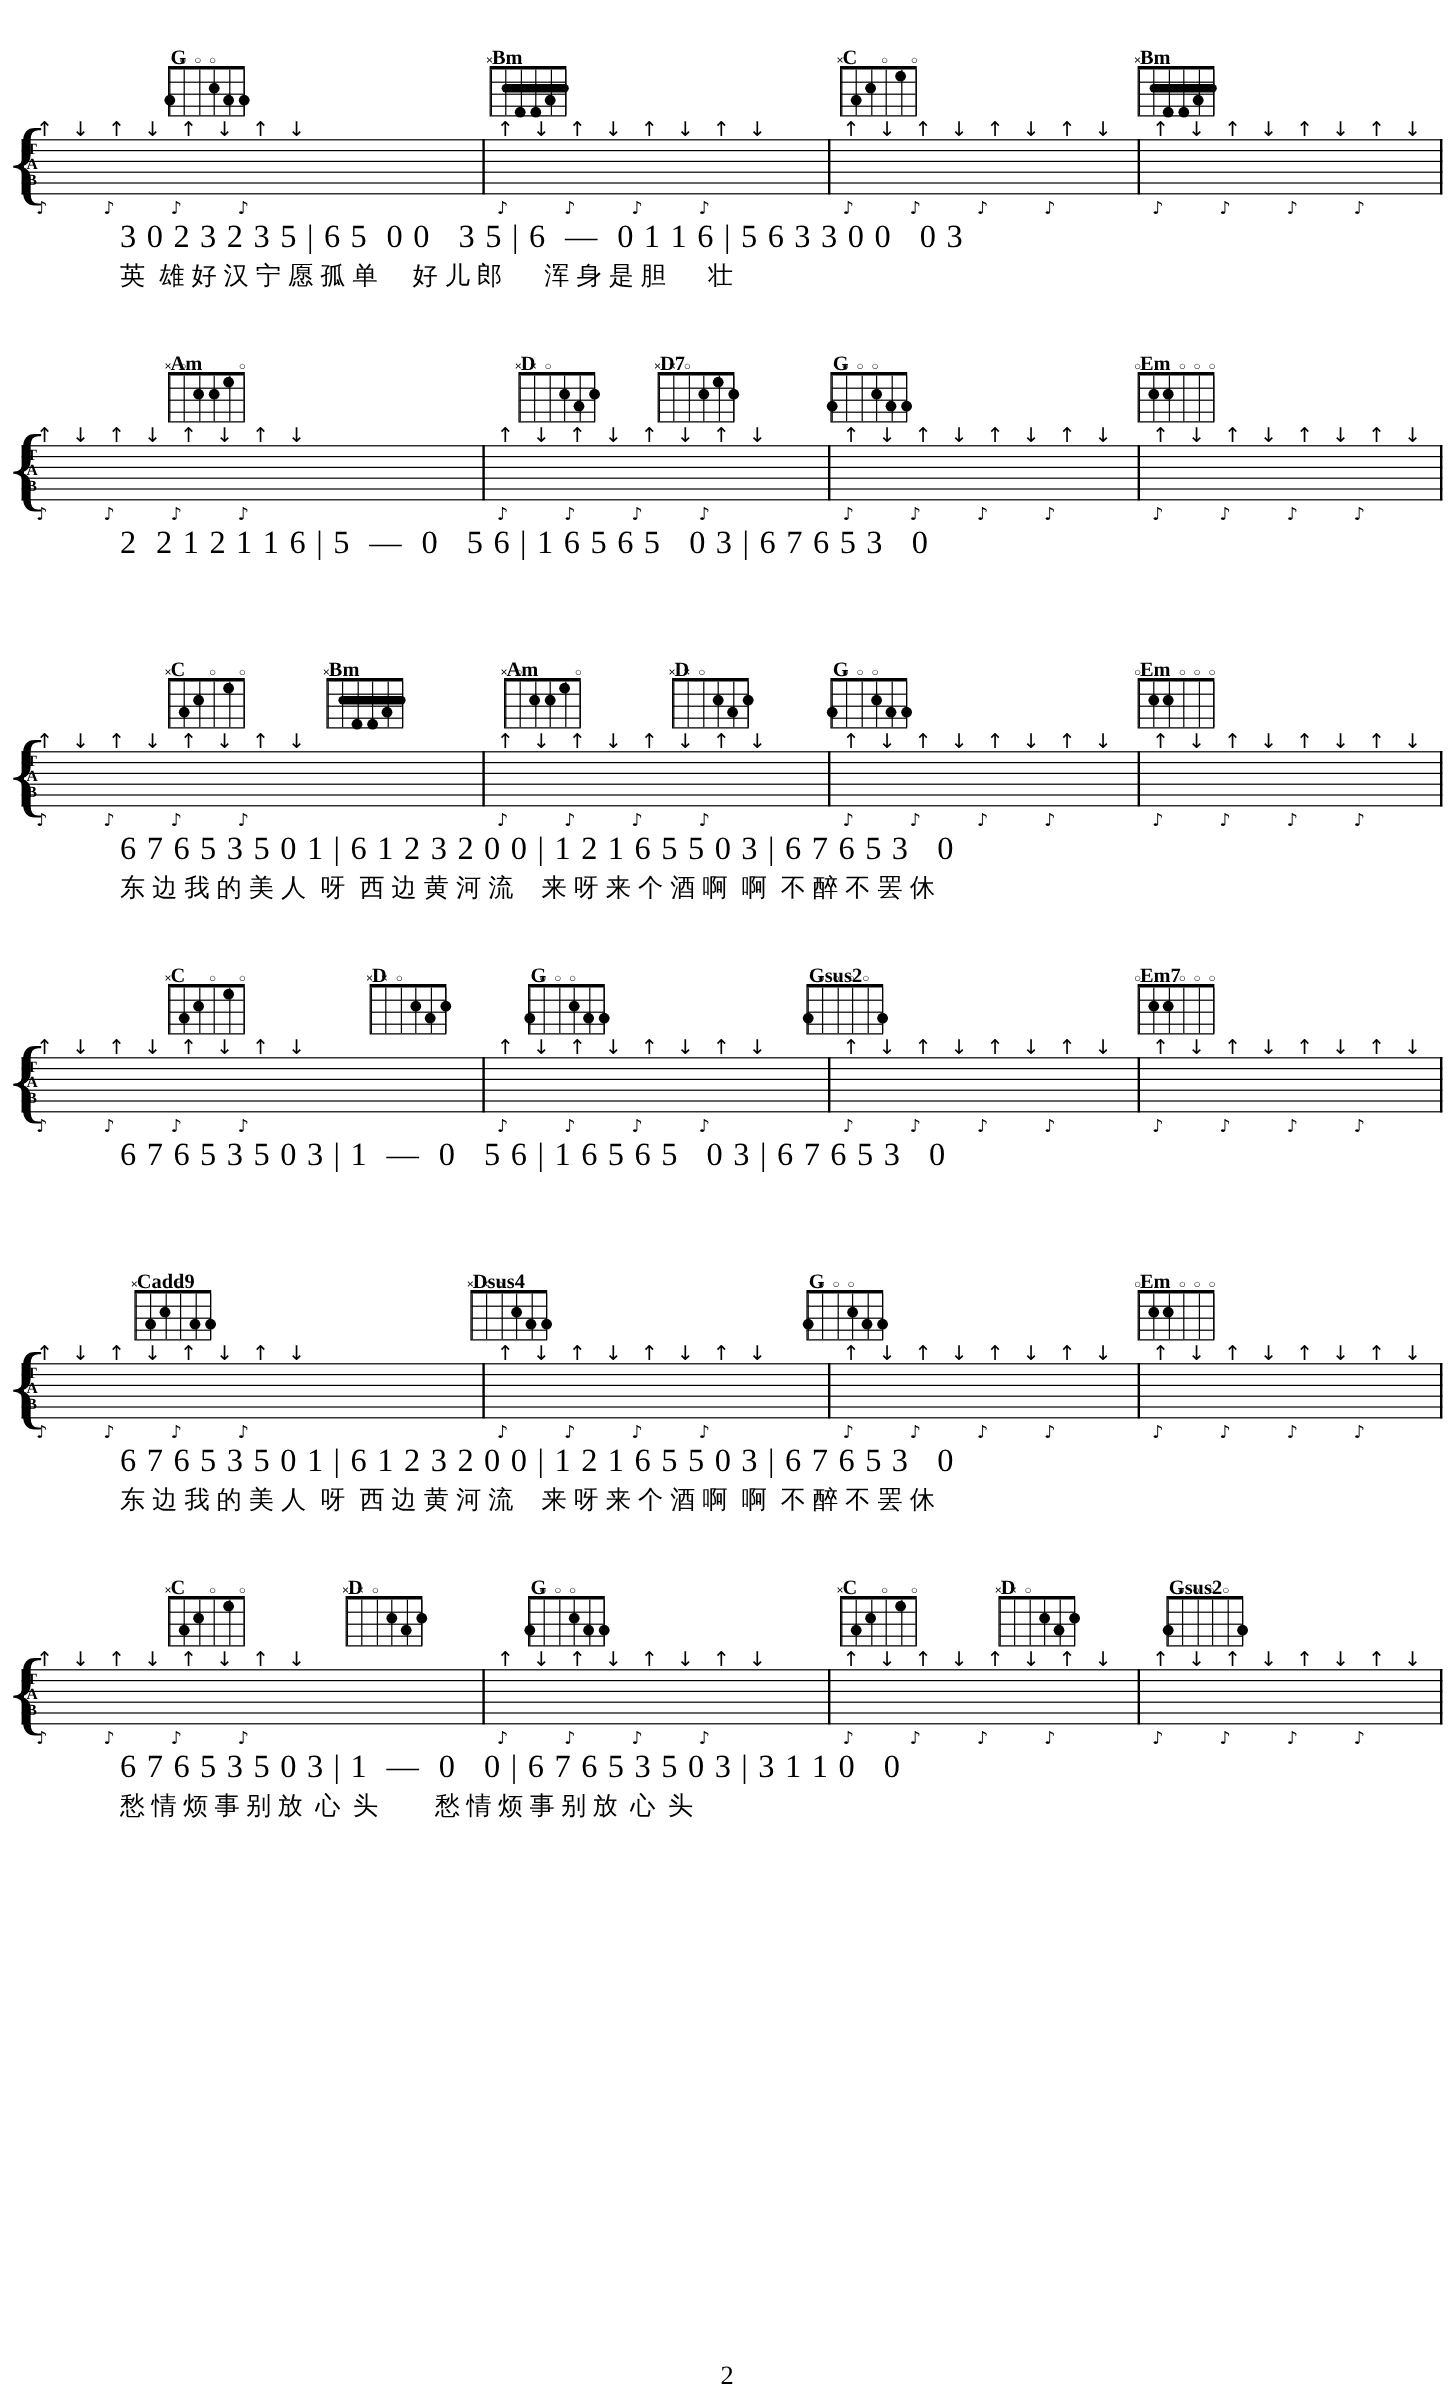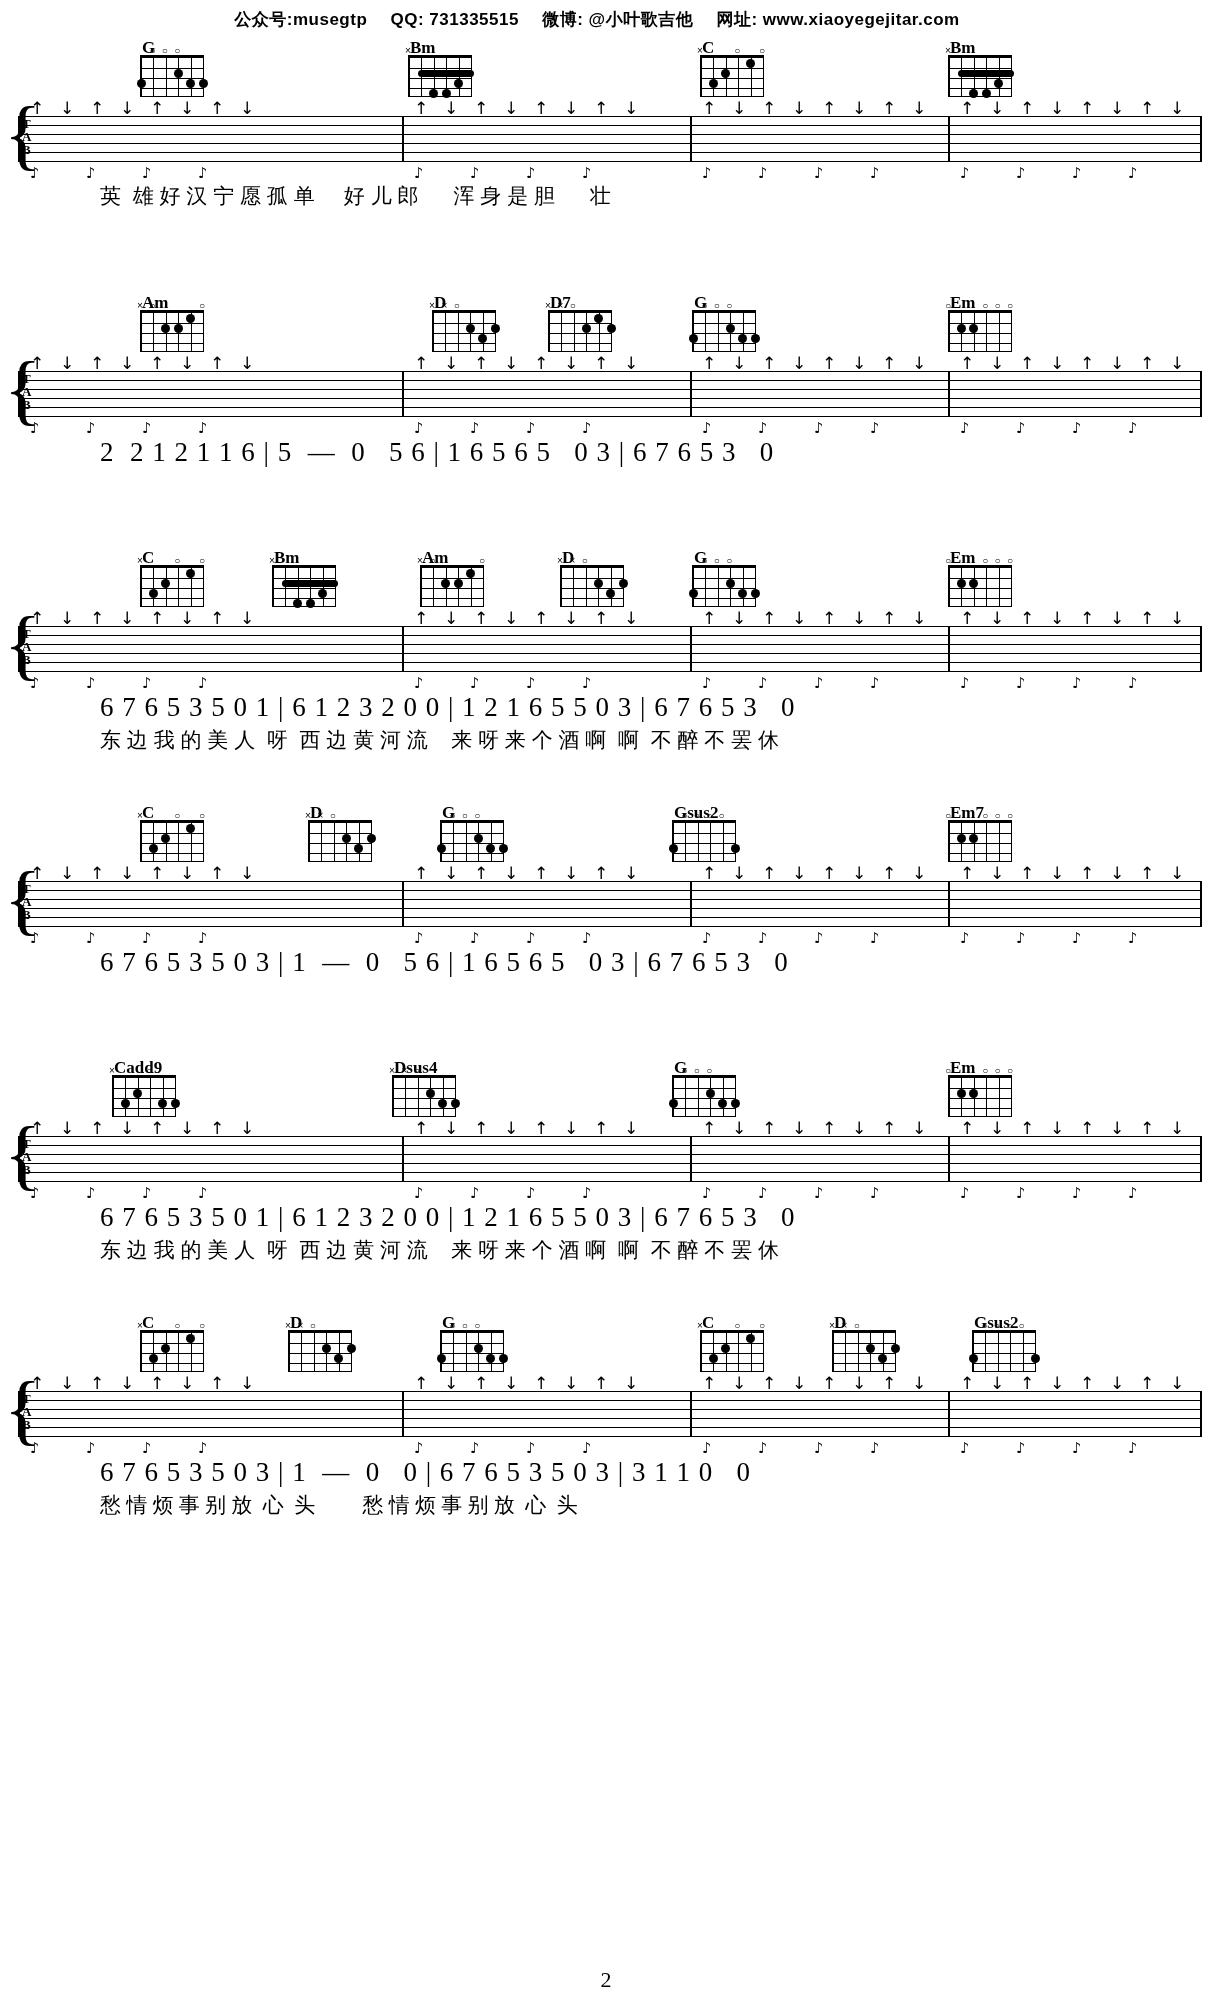--- a/index.html
+++ b/index.html
@@ -39,26 +39,20 @@
   .pagenum{position:absolute;bottom:6px;left:0;width:1212px;text-align:center;font-size:22px;font-family:"Liberation Serif",serif;}
 
   
   .rgrp{position:absolute;font-family:"DejaVu Sans",sans-serif;font-size:15px;line-height:15px;}
 </style>
 </head>
 <body>
 
 <div class="page">
 
-  <div class="header">
-    <span>公众号:musegtp</span>
-    <span>QQ: 731335515</span>
-    <span>微博: @小叶歌吉他</span>
-    <span class="site">网址: www.xiaoyegejitar.com</span>
-  </div>
 
   <div class="pagenum">2</div>
 
 <div class="system" style="top: 40px;">
       <div class="chordrow">
         <div class="chord" style="left: 140px;">
           <div class="cname">G</div>
           <div class="grid">
             <div class="v" style="left: 0px;"></div>
             <div class="v" style="left: 12.4px;"></div>
@@ -195,20 +189,21 @@
         <div class="rgrp" style="left: 582px; top: 62px;">♪</div>
         <div class="rgrp" style="left: 702px; top: 62px;">♪</div>
         <div class="rgrp" style="left: 758px; top: 62px;">♪</div>
         <div class="rgrp" style="left: 814px; top: 62px;">♪</div>
         <div class="rgrp" style="left: 870px; top: 62px;">♪</div>
         <div class="rgrp" style="left: 960px; top: 62px;">♪</div>
         <div class="rgrp" style="left: 1016px; top: 62px;">♪</div>
         <div class="rgrp" style="left: 1072px; top: 62px;">♪</div>
         <div class="rgrp" style="left: 1128px; top: 62px;">♪</div>
       </div>
+      <div class="numline"><span style="left: 100px;">3 0 2 3 2 3 5 | 6 5  0 0   3 5 | 6  —  0 1 1 6 | 5 6 3 3 0 0   0 3</span></div>
       <div class="lyricline"><span style="left: 100px;">英  雄 好 汉 宁 愿 孤 单     好 儿 郎      浑 身 是 胆      壮</span></div>
     </div>
     <div class="system" style="top: 295px;">
       <div class="chordrow">
         <div class="chord" style="left: 140px;">
           <div class="cname">Am</div>
           <div class="grid">
             <div class="v" style="left: 0px;"></div>
             <div class="v" style="left: 12.4px;"></div>
             <div class="v" style="left: 24.8px;"></div>

